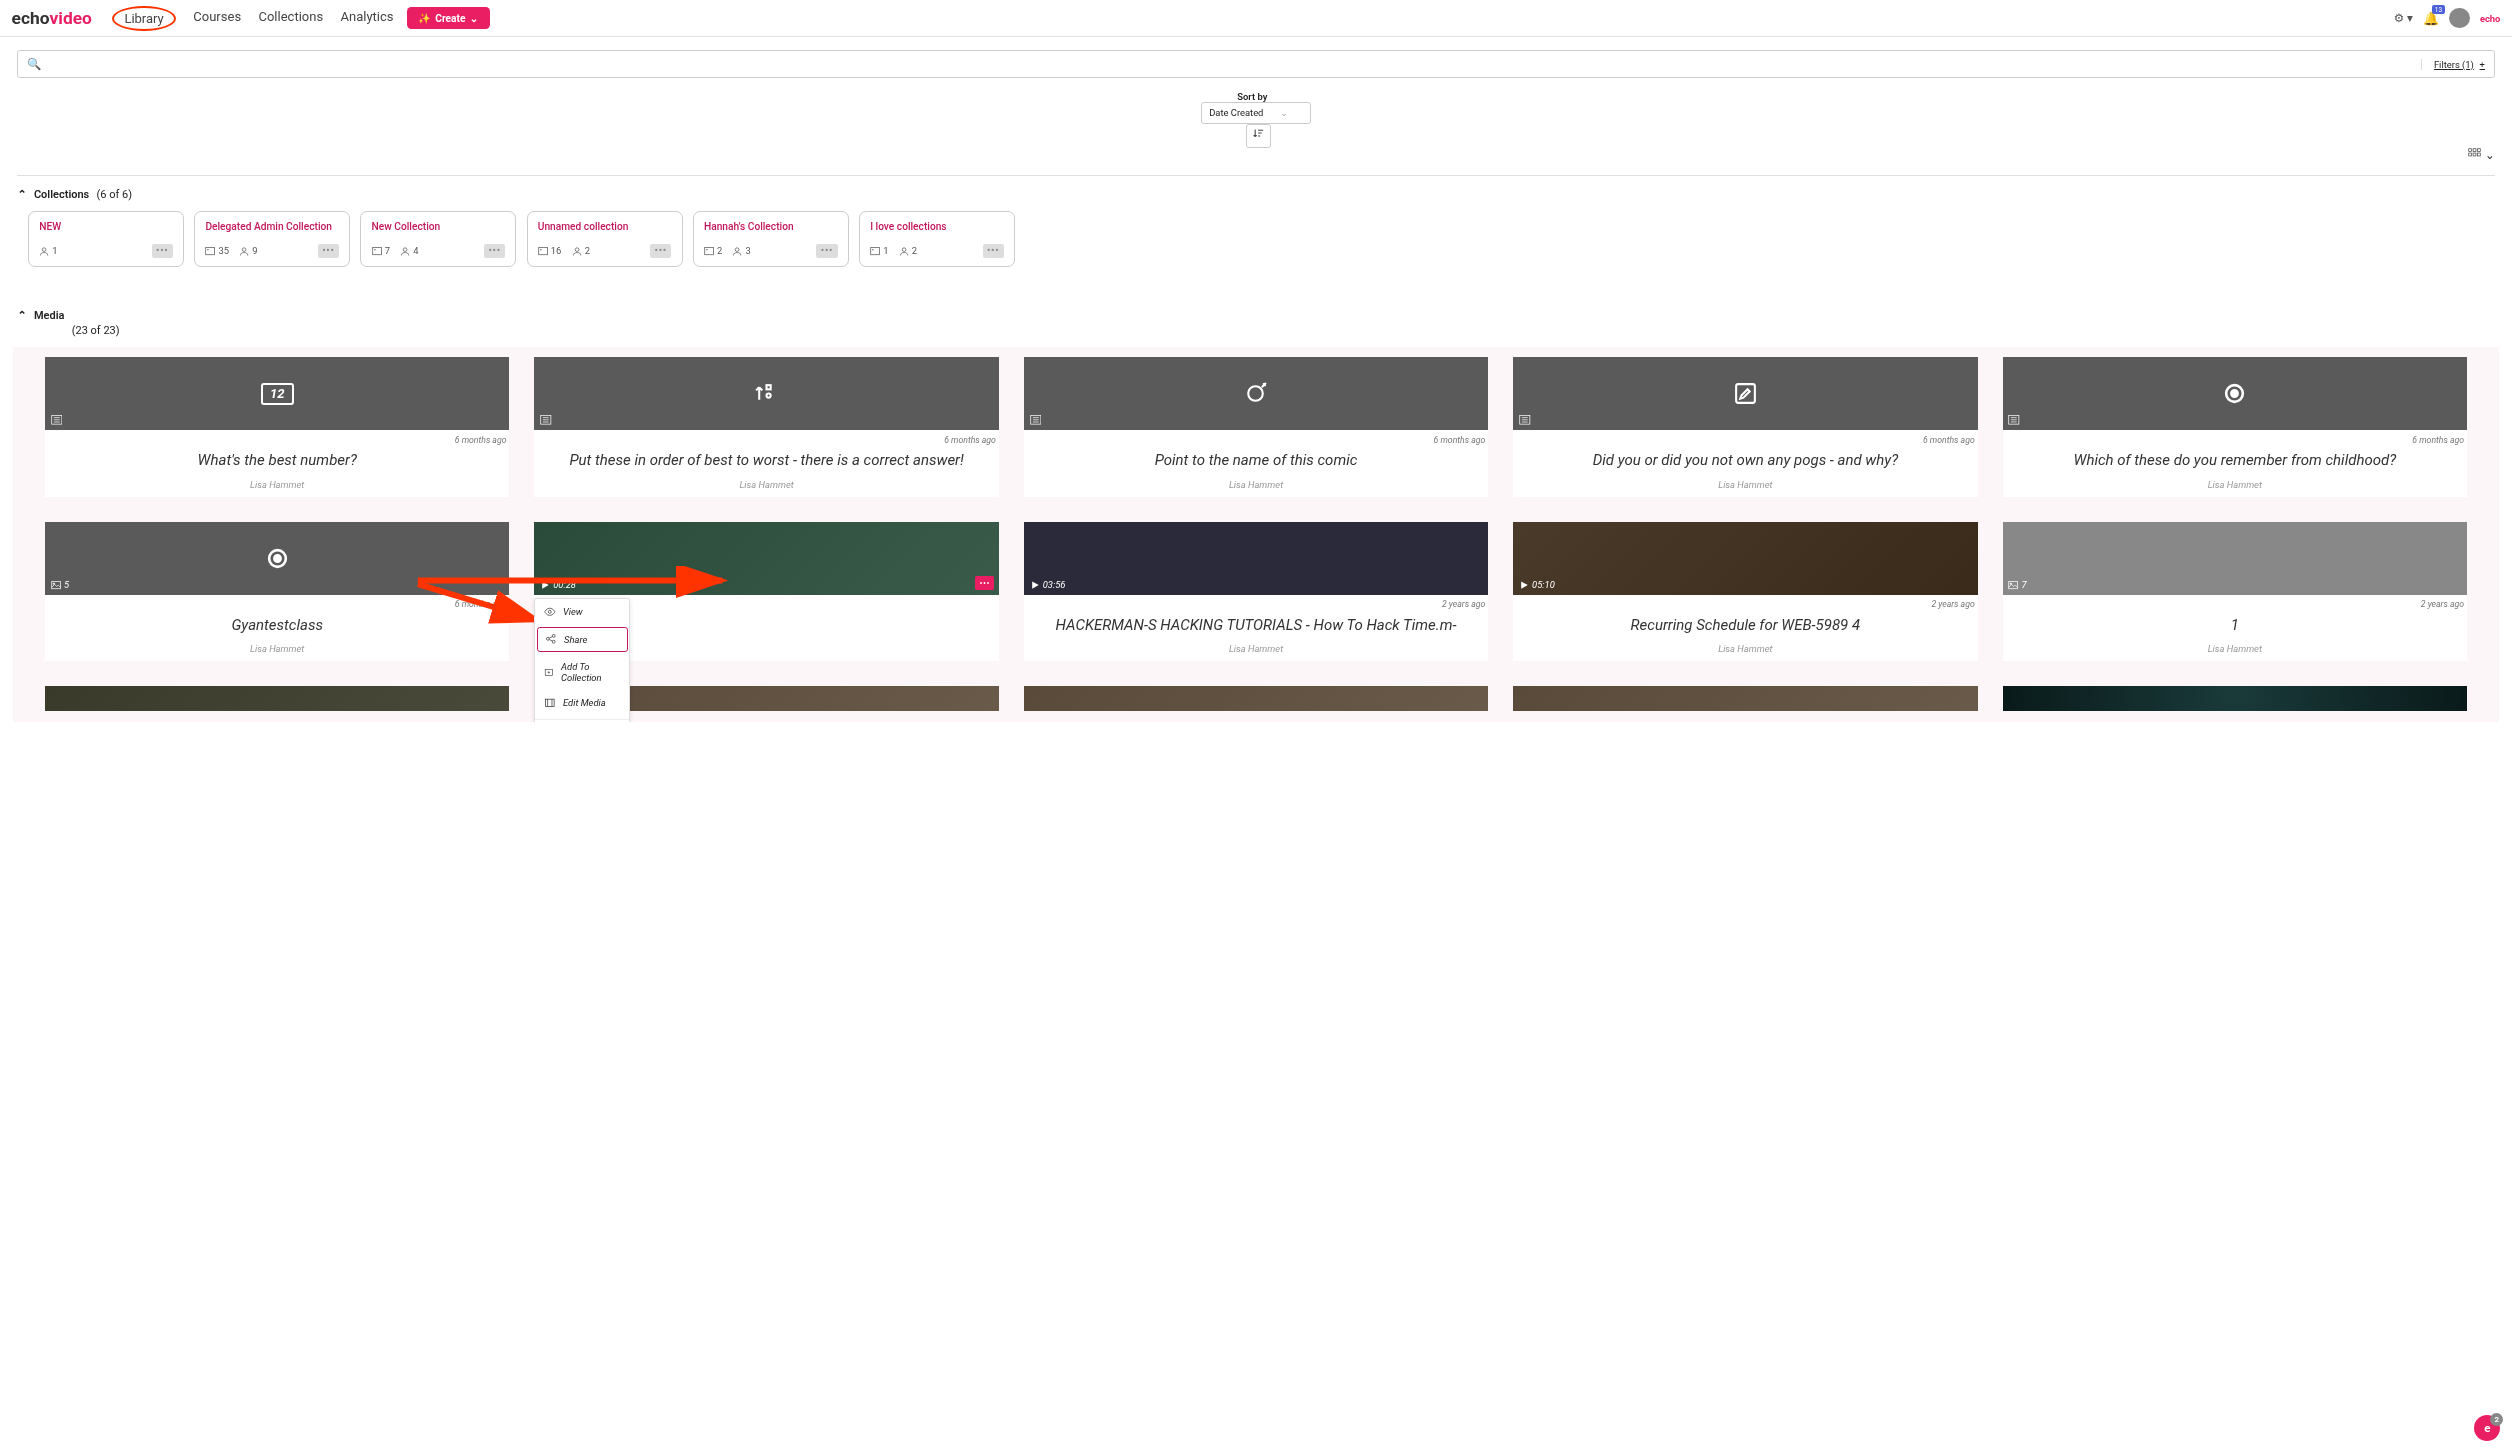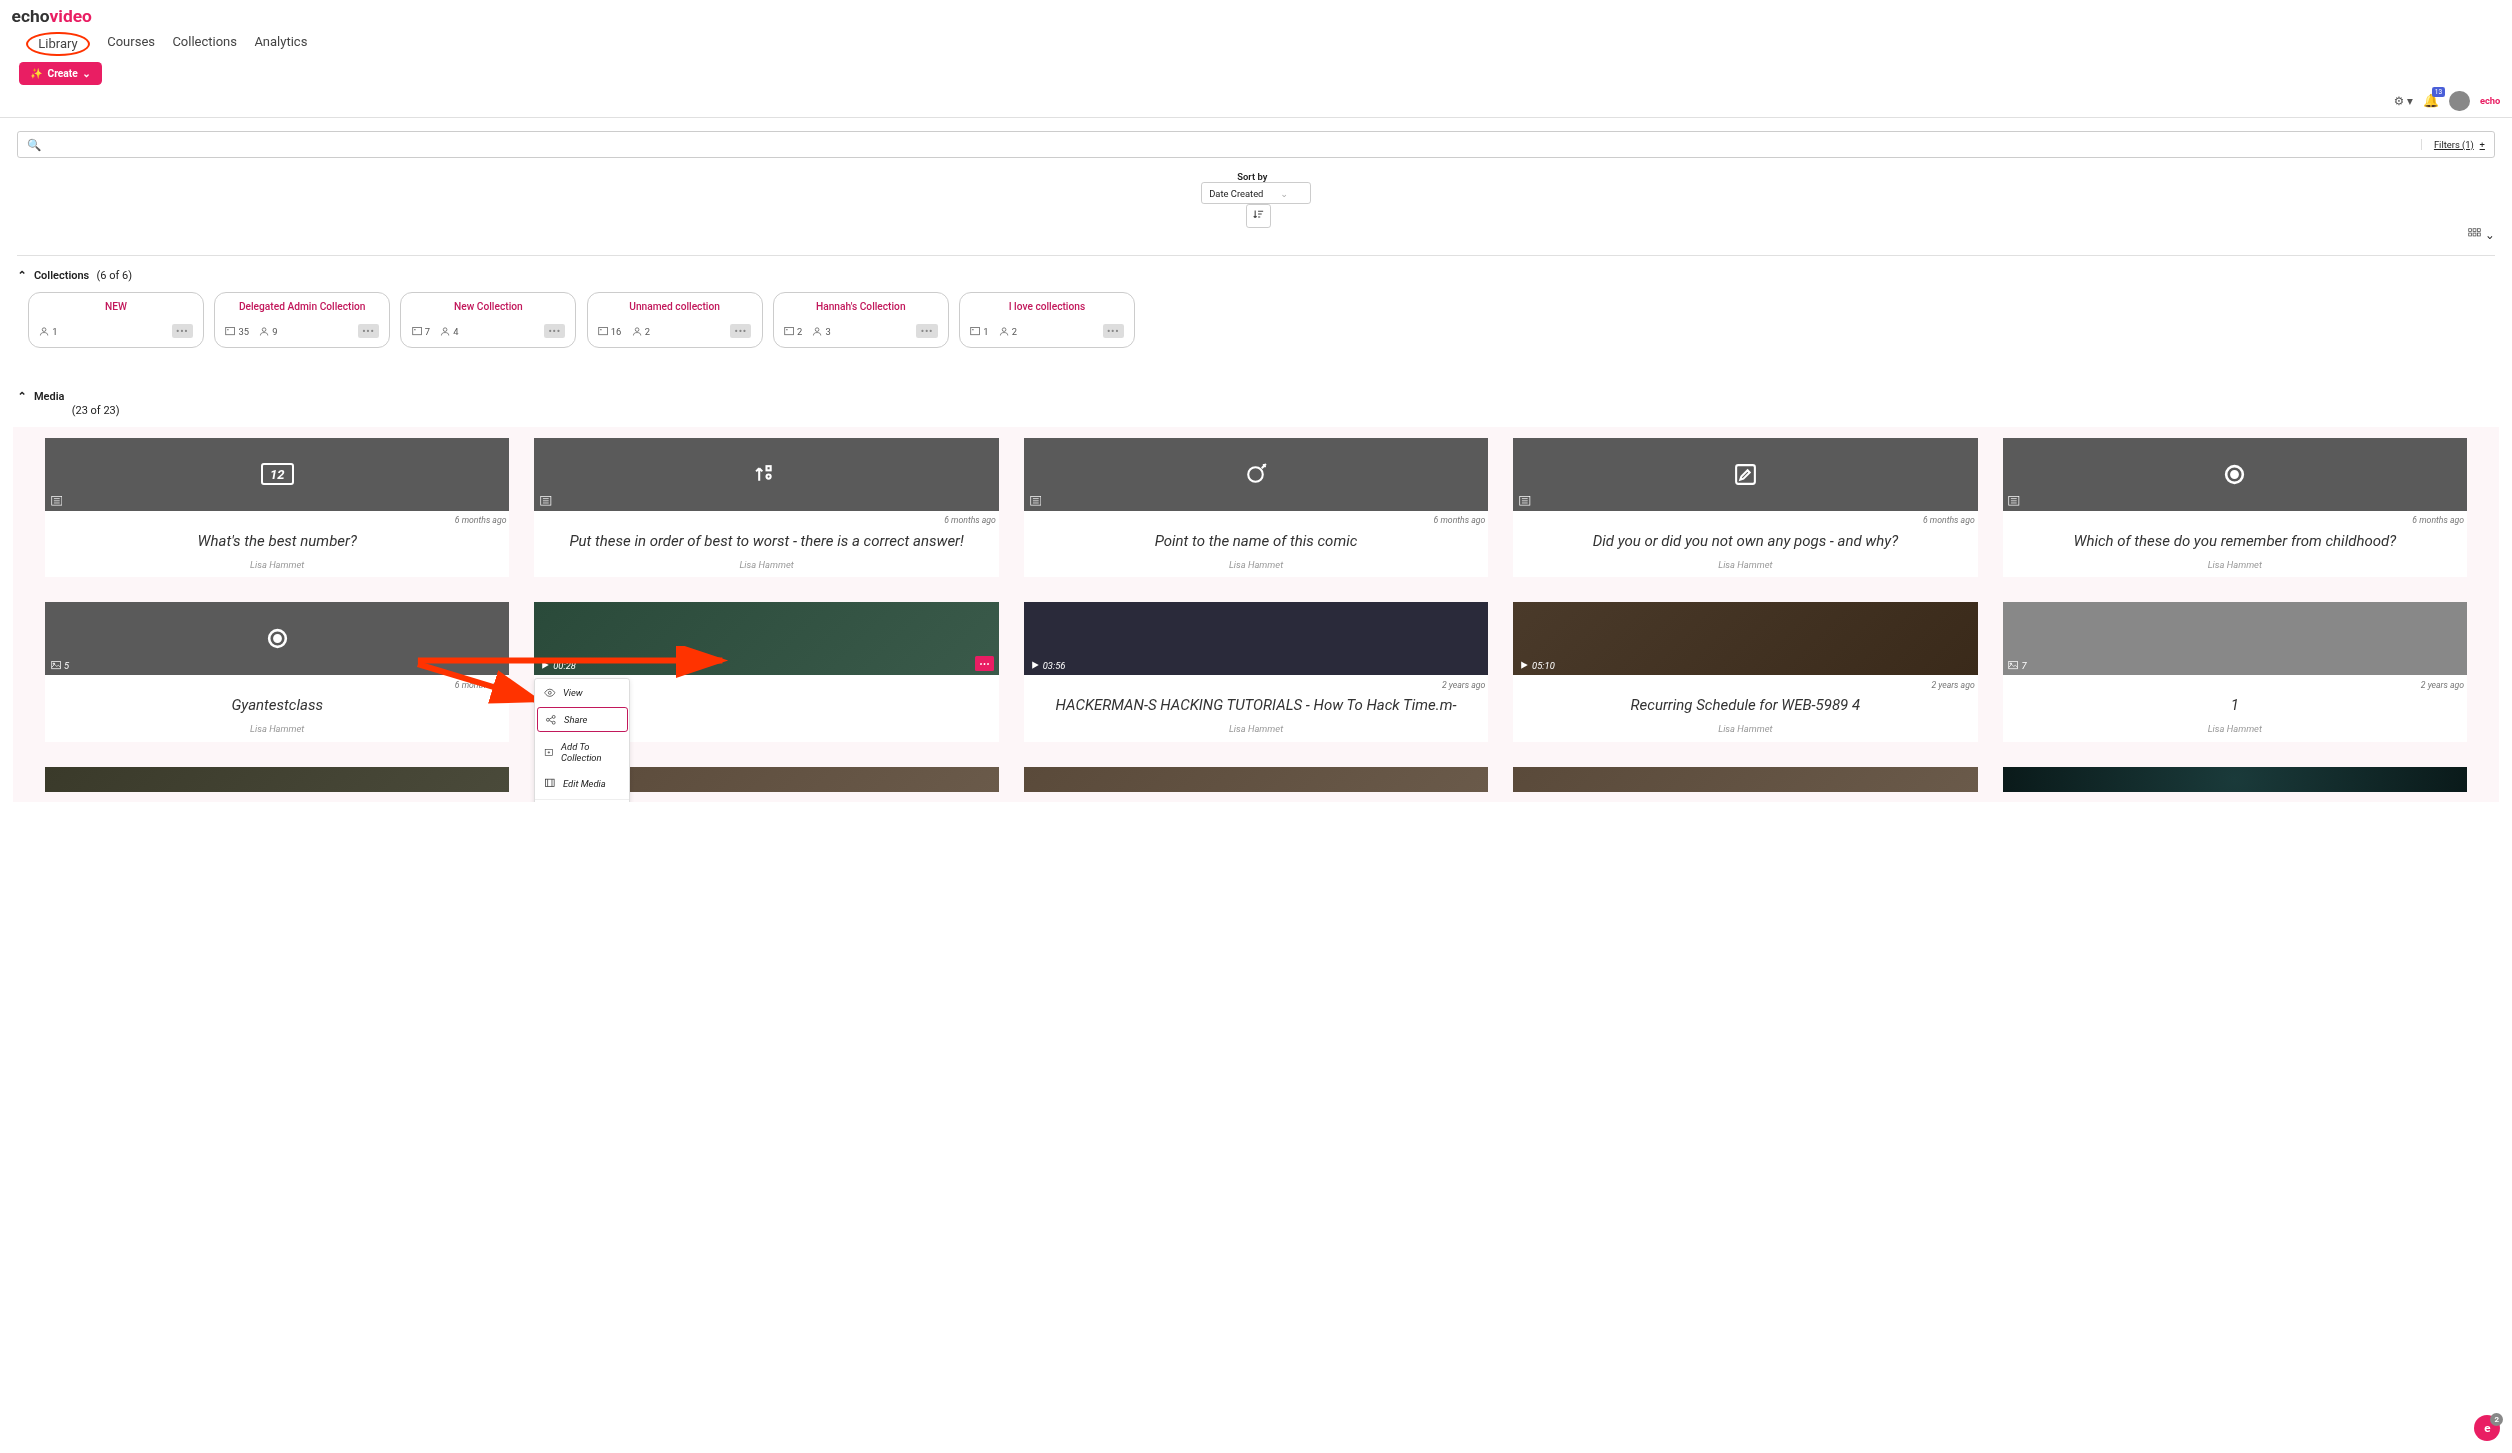--- a/index.html
+++ b/index.html
@@ -1,18 +1,18 @@
 <!DOCTYPE html>
 <html style="font-size:11.6px"><head>
   <meta charset="utf-8">
   <style>
     * { box-sizing: border-box; margin: 0; padding: 0; }
     body { font-family: -apple-system, BlinkMacSystemFont, 'Segoe UI', Roboto, sans-serif; background: #fff; color: #222; }
     
-    .header { display: flex; align-items: flex-start; padding: 5.8px 11.6px; border-bottom: 0.7px solid #e0e0e0; gap: 5.8px; flex-direction: column; }
+    .header { display: flex; align-items: center; padding: 5.8px 11.6px; border-bottom: 0.7px solid #e0e0e0; gap: 5.8px; }
     .logo { font-size: 17.4px; font-weight: bold; color: #333; }
     .logo .video { color: #e91e63; }
     .nav { display: flex; gap: 17.4px; margin-left: 14.5px; }
     .nav-item { font-size: 13px; color: #444; cursor: pointer; padding: 2.9px 0; }
     .nav-item.circled { border: 2.2px solid #ff3300; border-radius: 50%; padding: 2.9px 10.2px; }
     .create-btn { background: #e91e63; color: #fff; padding: 5.8px 11.6px; border-radius: 4.4px; font-size: 10.2px; font-weight: bold; display: flex; align-items: center; gap: 4.4px; cursor: pointer; margin-left: 7.3px; }
     .header-right { margin-left: auto; display: flex; align-items: center; gap: 10.2px; }
     .gear { font-size: 11.6px; color: #555; cursor: pointer; }
     .bell { position: relative; font-size: 13px; color: #666; cursor: pointer; }
     .bell-badge { position: absolute; top: -5.8px; right: -5.8px; background: #4a5fd8; color: #fff; font-size: 6.5px; padding: 0.7px 2.9px; border-radius: 2.2px; }
@@ -28,21 +28,21 @@
     .sort-select { border: 0.7px solid #ccc; border-radius: 2.9px; padding: 4.4px 22px 4.4px 7.3px; font-size: 9.4px; cursor: pointer; position: relative; }
     .sort-dir { border: 0.7px solid #ccc; border-radius: 2.9px; padding: 3.6px 5.8px; margin-left: 5.8px; cursor: pointer; }
     .view-toggle { margin-left: auto; display: flex; align-items: center; gap: 4.4px; cursor: pointer; }
     
     .divider { height: 0.7px; background: #e0e0e0; margin: 0 17.4px; }
     
     .section-header { display: flex; align-items: center; padding: 13px 17.4px 10.2px; gap: 7.3px; font-size: 11px; font-weight: 600; }
     .chevron { cursor: pointer; }
     
     .collections-row { display: flex; gap: 10.2px; padding: 0 17.4px 14.5px 28px; }
-    .collection-card { border: 0.7px solid #ccc; border-radius: 12px; padding: 8.7px 10.2px; width: 176px; flex-shrink: 0; text-align: center; }
+    .collection-card { border: 0.7px solid #ccc; border-radius: 7px; padding: 8.7px 10.2px; width: 156px; flex-shrink: 0; }
     .collection-title { color: #c2185b; font-size: 10.2px; font-weight: 500; margin-bottom: 11.6px; cursor: pointer; }
     .collection-meta { display: flex; align-items: center; gap: 10.2px; font-size: 9.4px; color: #555; }
     .collection-meta .item { display: flex; align-items: center; gap: 2.9px; }
     .collection-more { margin-left: auto; background: #ddd; color: #888; padding: 1.5px 4.4px; border-radius: 2.2px; cursor: pointer; font-size: 10.2px; letter-spacing: 0.7px; }
     
     .media-grid { display: grid; grid-template-columns: repeat(5, 1fr); gap: 25px; padding: 10.2px 32px; background: #fdf6f8; margin: 0 13px; font-style: italic; }
     .media-card { background: #fff; display: flex; flex-direction: column; position: relative; }
     .thumb { background: #5a5a5a; height: 73px; position: relative; display: flex; align-items: center; justify-content: center; color: #fff; font-size: 20.4px; }
     .thumb-badge { position: absolute; bottom: 4.4px; left: 5.8px; font-size: 9.4px; color: #fff; display: flex; align-items: center; gap: 2.9px; }
     .thumb-more { position: absolute; bottom: 4.4px; right: 4.4px; background: #e91e63; color: #fff; padding: 2.2px 4.4px; font-size: 8.7px; border-radius: 1.5px; cursor: pointer; letter-spacing: 0.7px; }

